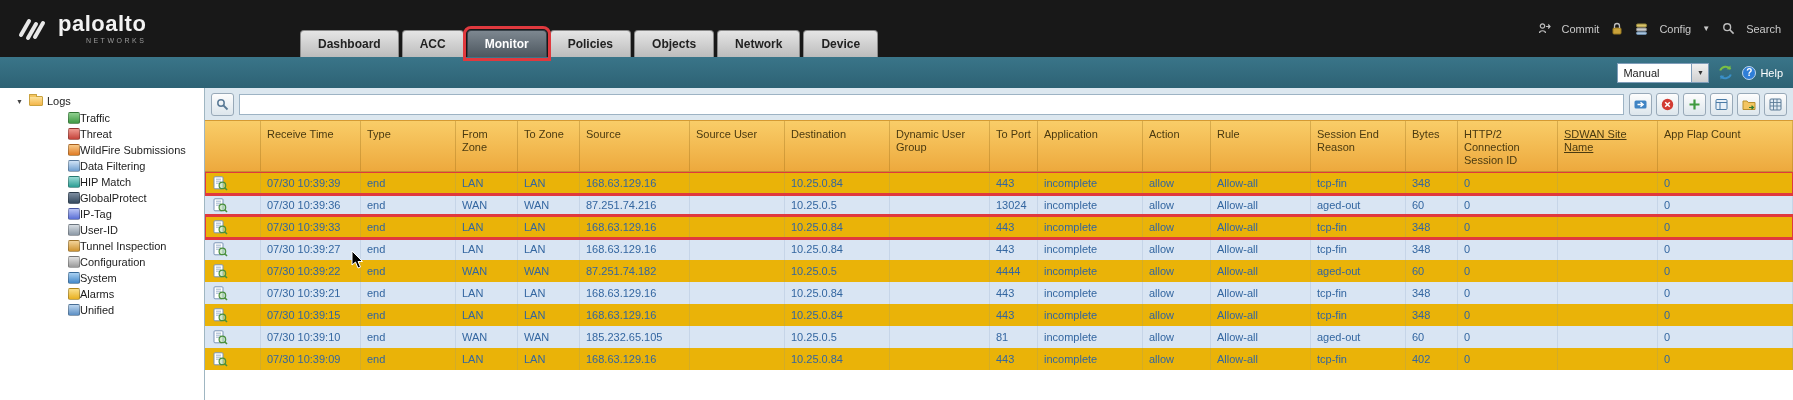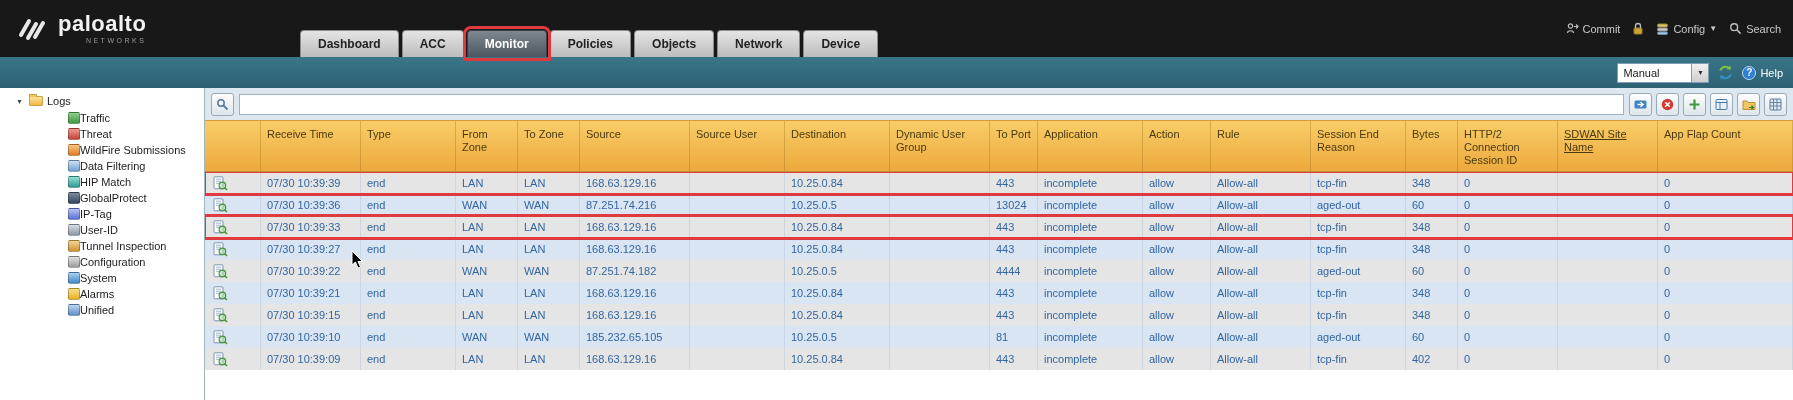--- a/index.html
+++ b/index.html
@@ -33,21 +33,21 @@
   .tab.active {
     background: linear-gradient(#7d8790, #4d575f);
     color: #fff; border-color: #39424a;
   }
   .tab.annotated-tab { outline: 3px solid var(--anno); outline-offset: 1px; position: relative; z-index: 5; }
 
   .topbar-right {
     margin-left: auto; margin-right: 12px; display: flex; align-items: center;
     gap: 12px; color: #c9c9c9; font-size: 11px;
   }
-  .top-item { display: flex; align-items: center; gap: 4px; }
+  .top-item { display: flex; align-items: center; gap: 11px; }
   .caret { font-size: 8px; color: #c9c9c9; }
 
   
   .tealbar {
     height: 31px; background: linear-gradient(#3a7589, #2d6274);
     display: flex; align-items: center; justify-content: flex-end;
     padding-right: 10px; gap: 8px;
   }
   .select-box {
     display: flex; align-items: center; width: 92px; height: 20px;
@@ -125,21 +125,21 @@
     background: linear-gradient(#f9cd68, #eda93d);
     border-top: 1px solid #d49a33; border-bottom: 1px solid #c4912f;
     font-size: 11px; color: #4a3a10;
   }
   .hcell {
     padding: 7px 6px 0 6px; line-height: 13px;
     border-right: 1px solid rgba(140, 100, 20, 0.3);
     overflow: hidden; flex: none;
   }
   .gbody { flex: 1; background: #fff; overflow: hidden; }
-  .grow { display: flex; height: 22px; align-items: stretch; font-size: 11px; color: #3366a0; background: #e5e5e5; }
+  .grow { display: flex; height: 22px; align-items: stretch; font-size: 11px; color: #3366a0; background: #eab308; }
   .grow.even { background: #d9e5f3; }
   .grow.annotated { outline: 3px solid var(--anno); outline-offset: -1px; position: relative; z-index: 3; }
   .cell {
     display: flex; align-items: center; padding: 0 6px;
     border-right: 1px solid rgba(110, 145, 185, 0.18);
     overflow: hidden; white-space: nowrap; flex: none;
   }
   .icon-col { width: 56px; flex: none; }
   .cell.icon-col { justify-content: flex-start; padding-left: 8px; }
   .c0 { width: 100px; } .c1 { width: 95px; } .c2 { width: 62px; } .c3 { width: 62px; }

